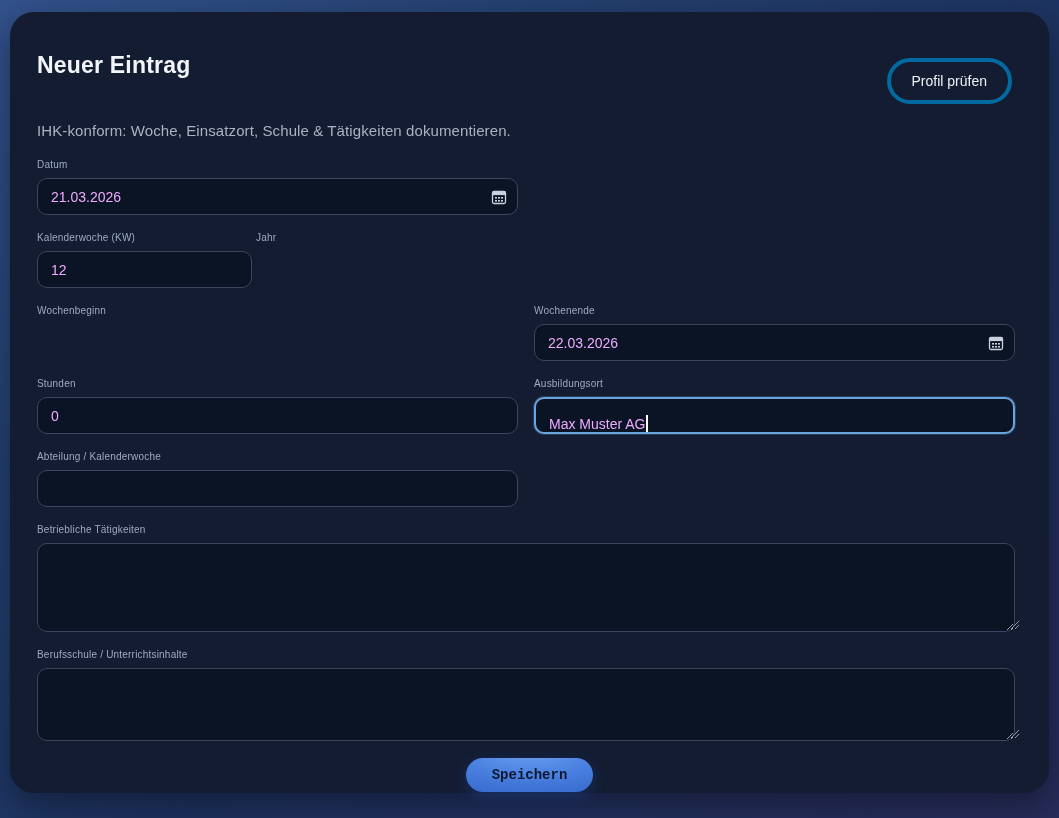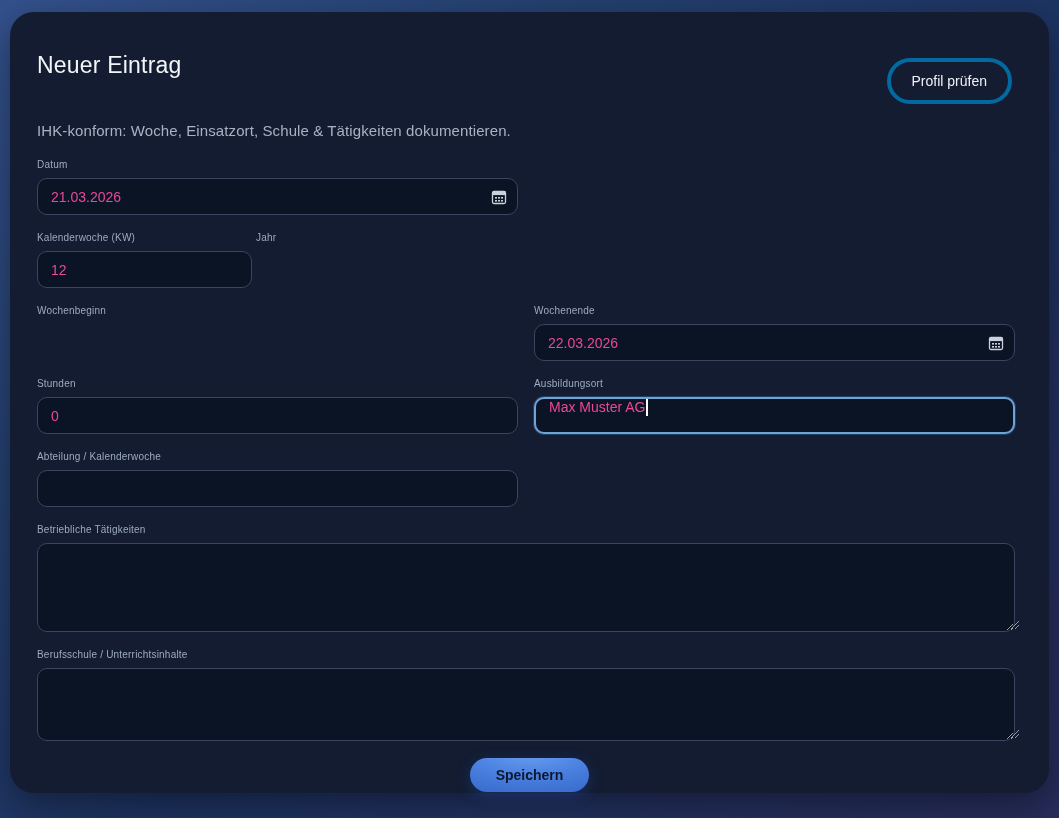--- a/index.html
+++ b/index.html
@@ -20,21 +20,21 @@
   }
   .header-row {
     display: flex;
     justify-content: space-between;
     align-items: flex-start;
     margin-bottom: 18px;
   }
   .page-title {
     color: #f2f5f9;
     font-size: 23px;
-    font-weight: 400;
+    font-weight: 700;
     letter-spacing: 0.2px;
   }
   .check-profile-btn {
     background: transparent;
     border: 4px solid #0369a1;
     color: #eef1f6;
     font-family: inherit;
     font-size: 14px;
     font-weight: 400;
     border-radius: 999px;
@@ -54,21 +54,21 @@
     display: block;
     color: #9dabbf;
     font-size: 10px;
     margin-bottom: 8px;
     letter-spacing: 0.2px;
   }
   .text-input, .fake-input, textarea {
     background: #0b1425;
     border: 1px solid #39465f;
     border-radius: 10px;
-    color: #ec4899;
+    color: #f0abfc;
     font-family: inherit;
     font-size: 14px;
     font-weight: 500;
     outline: none;
   }
   .text-input {
     height: 37px;
     width: 100%;
     padding: 0 13px;
   }
@@ -87,21 +87,21 @@
     transform: translateY(-50%);
     width: 16px; height: 16px;
     pointer-events: auto;
     cursor: pointer;
   }
   .fake-input {
     height: 37px;
     width: 100%;
     padding: 0 13px;
     display: flex;
-    align-items: flex-start;
+    align-items: flex-end;
   }
   .fake-input.focused {
     border: 2px solid #6ba3dc;
     box-shadow: 0 0 0 1px rgba(107,163,220,0.25);
   }
   .caret {
     display: inline-block;
     width: 1.5px;
     height: 17px;
     background: #ffffff;
@@ -121,21 +121,21 @@
     right: 3px; bottom: 3px;
     width: 10px; height: 10px;
     pointer-events: none;
   }
   .save-row {
     display: flex;
     justify-content: center;
     margin-top: 16px;
   }
   .save-btn {
-    font-family: Liberation Sans, sans-serif;
+    font-family: Liberation Mono, monospace;
     font-size: 14px;
     font-weight: 700;
     color: #0d1830;
     background: radial-gradient(120% 160% at 50% -20%, #6ba0f0 0%, #4a80e0 45%, #3163c4 100%);
     border: none;
     border-radius: 999px;
     padding: 9px 26px;
     height: 34px;
     cursor: pointer;
     box-shadow: 0 4px 14px rgba(30,70,160,0.45);

